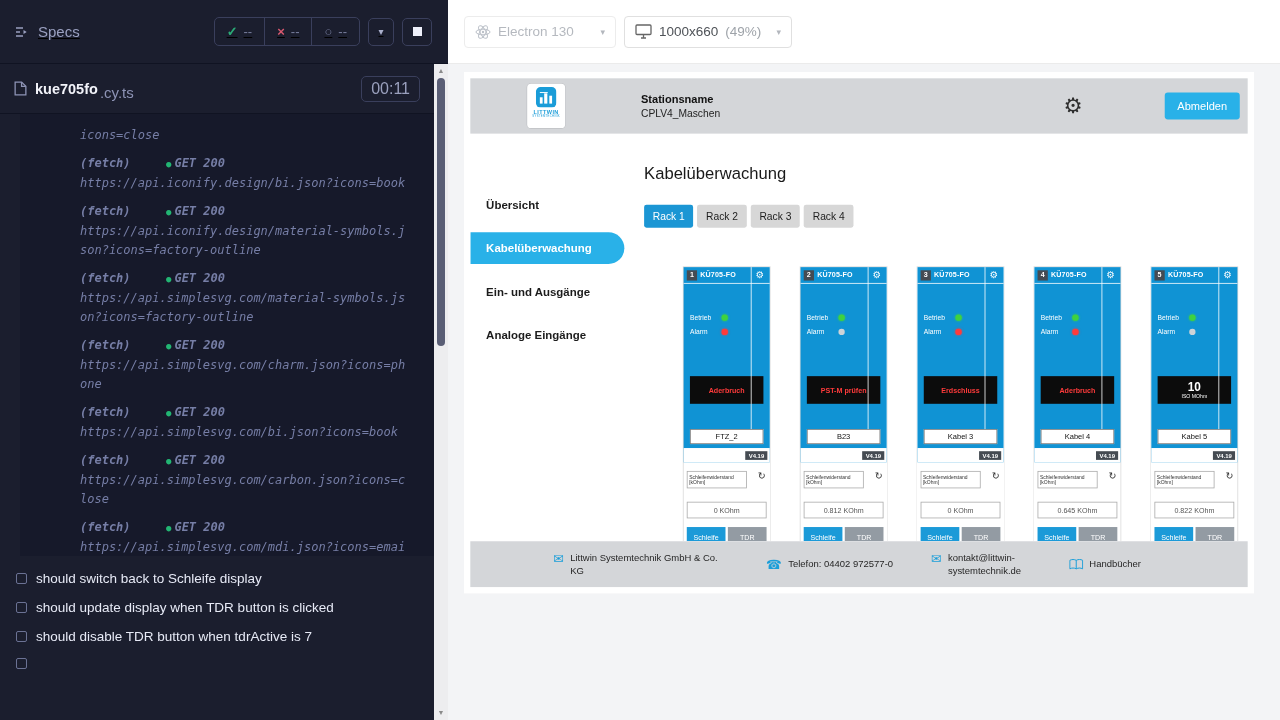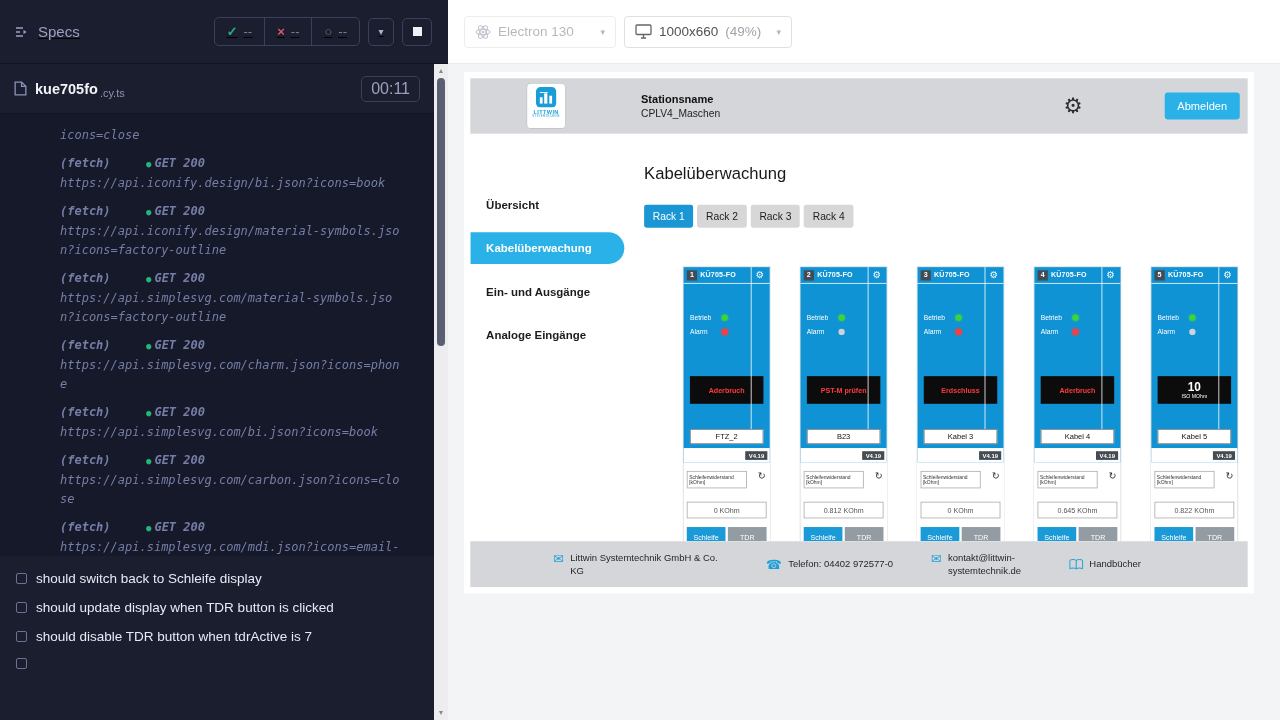--- a/index.html
+++ b/index.html
@@ -23,27 +23,27 @@
             color:#aab0cc; font-size:10px; cursor:pointer; }
   .sq-btn.stop { width:30px; }
   .stop-sq { width:9px; height:9px; background:#eef0fa; }
 
   .cy-body { flex:1; display:flex; min-height:0; }
   .cy-content { width:434px; flex:none; display:flex; flex-direction:column; min-height:0; }
 
   .cy-spec { height:50px; flex:none; display:flex; align-items:center; gap:8px; padding:0 14px;
              background:#1b1e2e; border-bottom:1px solid #101322; }
   .spec-name { font-size:14.5px; font-weight:600; color:#f2f3f9; }
-  .spec-ext { font-size:11px; color:#8d93b5; margin-left:-6px;margin-top:8px; }
+  .spec-ext { font-size:15px; color:#8d93b5; margin-left:-6px;margin-top:8px; }
   .timer { margin-left:auto; border:1px solid #3a3f5c; border-radius:5px; padding:3px 9px;
            font-size:16px; color:#9aa0bd; }
 
   .cy-log { height:442px; flex:none; overflow:hidden; background:#16192a;
             padding:12px 28px 10px 60px; font-family:"DejaVu Sans Mono", monospace;
-            font-style:italic; font-size:12px; color:#767ea6; }
+            font-style:italic; font-size:12px; color:#767ea6;margin-left:20px; }
   .log-entry { margin-top:9px; cursor:pointer; }
   .log-cmd-row { line-height:19px; }
   .log-cmd { display:inline-block; min-width:86px; font-weight:600; }
   .log-dot { color:#22b573; font-style:normal; font-size:9px; margin-right:3px; }
   .log-status { font-weight:600; }
   .log-url { line-height:19px; word-break:break-all; max-width:344px; }
 
   .cy-tests { flex:1; background:#1b1e2e; padding-top:8px; }
   .test-row { display:flex; align-items:center; gap:9px; padding:7px 16px; cursor:pointer; }
   .test-box { width:11px; height:11px; flex:none; border:1.5px solid #6b7294; border-radius:2px; }

